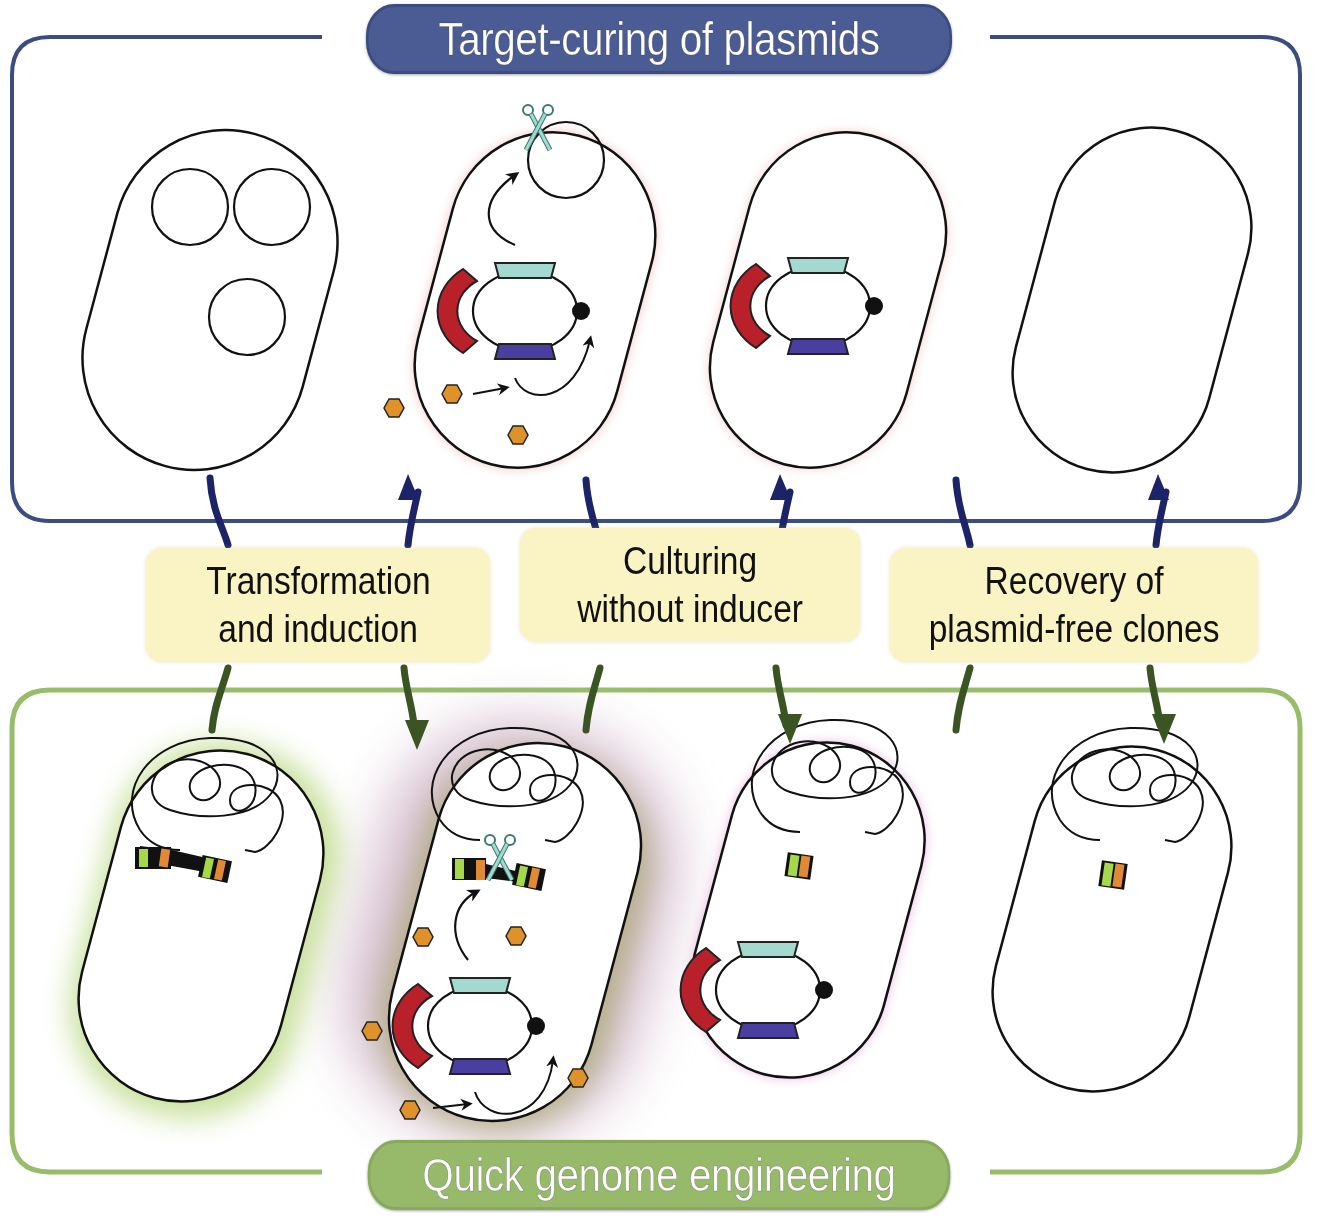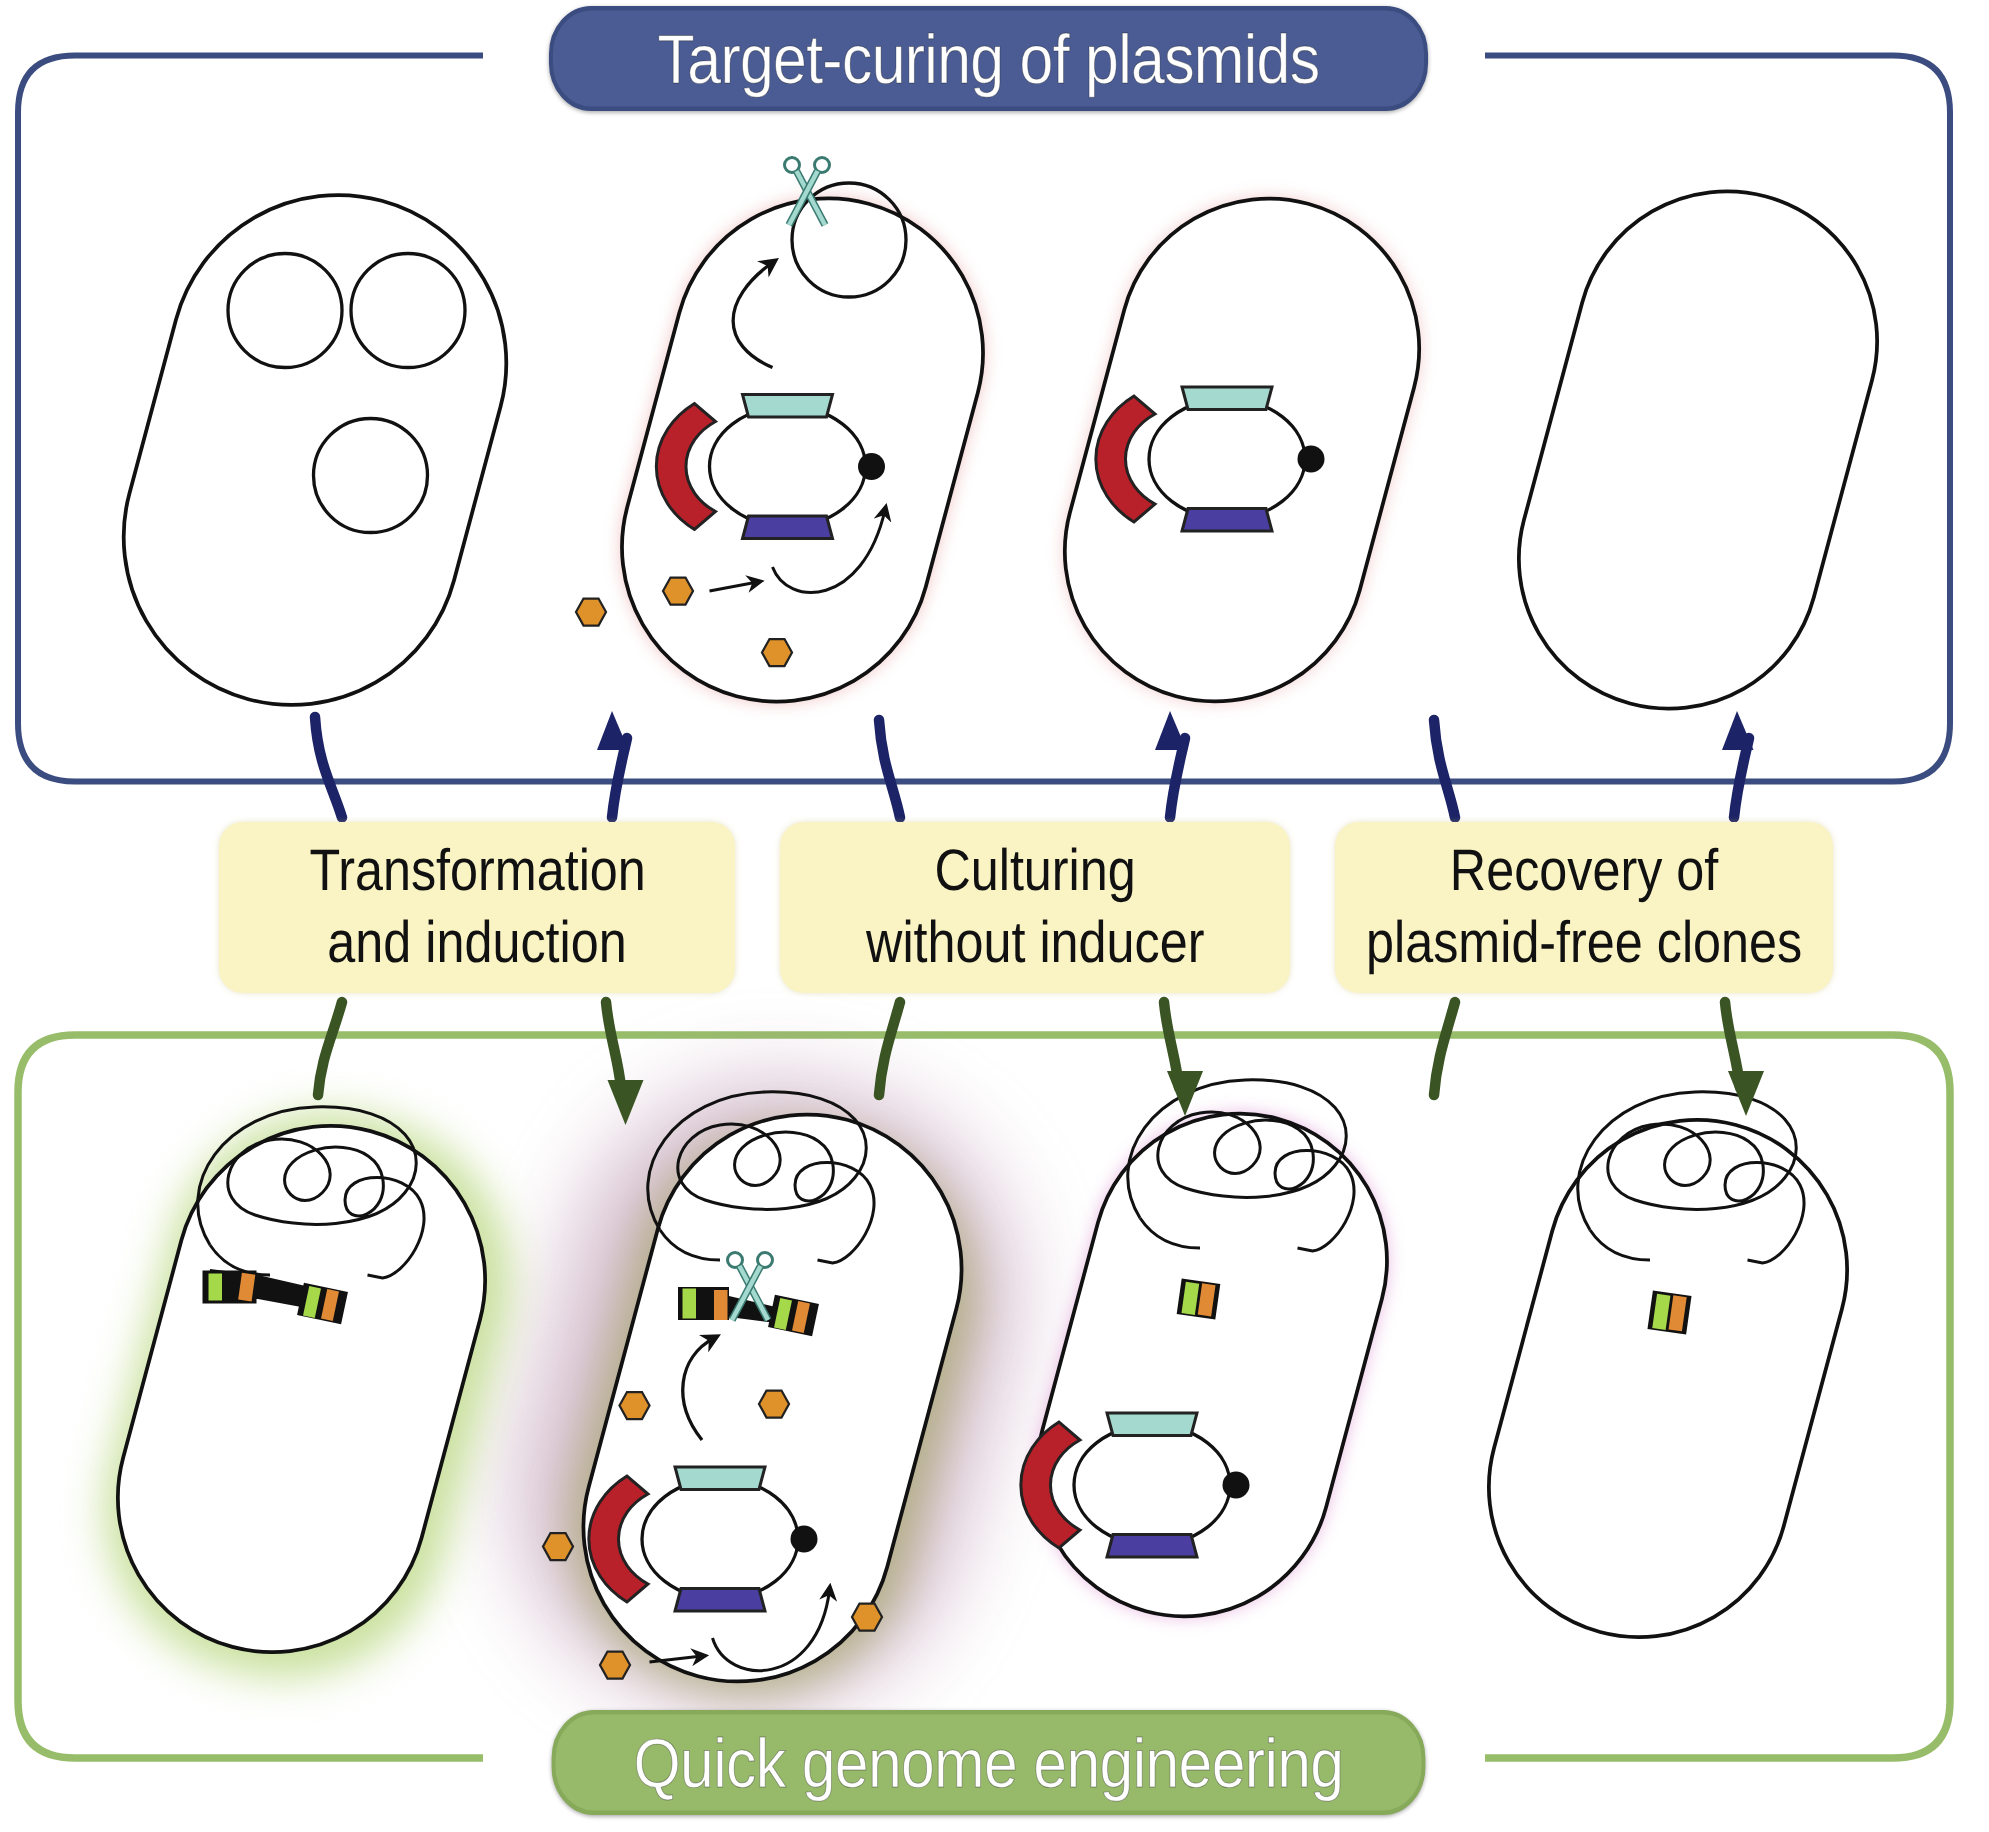--- a/index.html
+++ b/index.html
@@ -16,22 +16,22 @@
   #title-top { left: 326px; top: 4px; width: 660px; background: #4a5c93; border: 3px solid #3b4c80; }
   #title-bottom { left: 328px; top: 1140px; width: 656px; background: #97b96a; border: 3px solid #86a95a; }
   .step-box {
     position: absolute; height: 114px; background: #faf3c3; border-radius: 16px;
     display: flex; flex-direction: column; align-items: center; justify-content: center;
     font-family: "Liberation Sans", sans-serif; font-size: 39px; line-height: 48px; color: #111;
     box-shadow: 0 0 4px rgba(200,190,120,0.4);
   }
   .step-box span { display: block; transform: scaleX(0.86); white-space: nowrap; }
   #step-1 { left: 146px; top: 548px; width: 344px; }
-  #step-2 { left: 520px; top: 548px; width: 340px; }
-  #step-3 { left: 890px; top: 548px; width: 332px; }
+  #step-2 { left: 520px; top: 528px; width: 340px; }
+  #step-3 { left: 890px; top: 548px; width: 368px; }
 </style>
 </head>
 <body>
 
 <svg id="diagram" width="1326" height="1221" viewBox="0 0 1326 1221" xmlns="http://www.w3.org/2000/svg">
   <defs>
     <filter id="glowRed" x="-30%" y="-30%" width="160%" height="160%">
       <feGaussianBlur stdDeviation="6"></feGaussianBlur>
     </filter>
     <filter id="glowBig" x="-50%" y="-50%" width="200%" height="200%">

